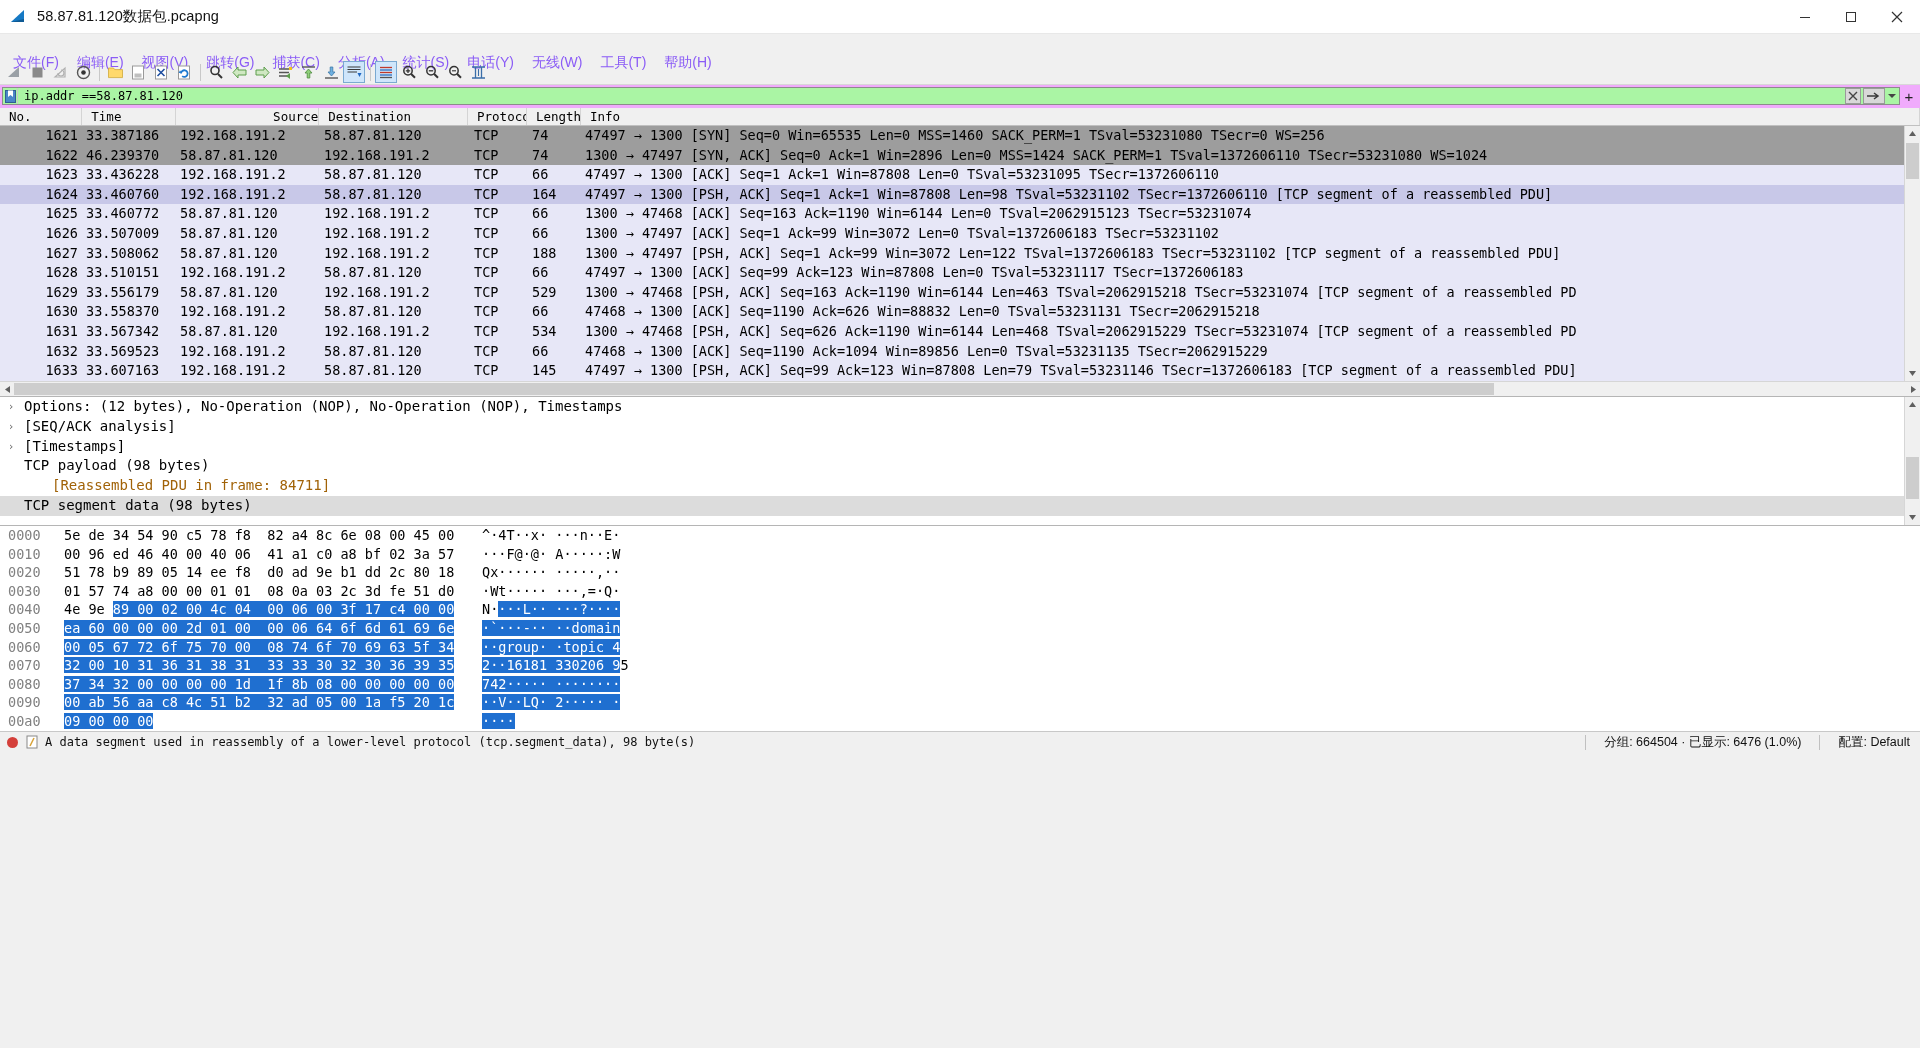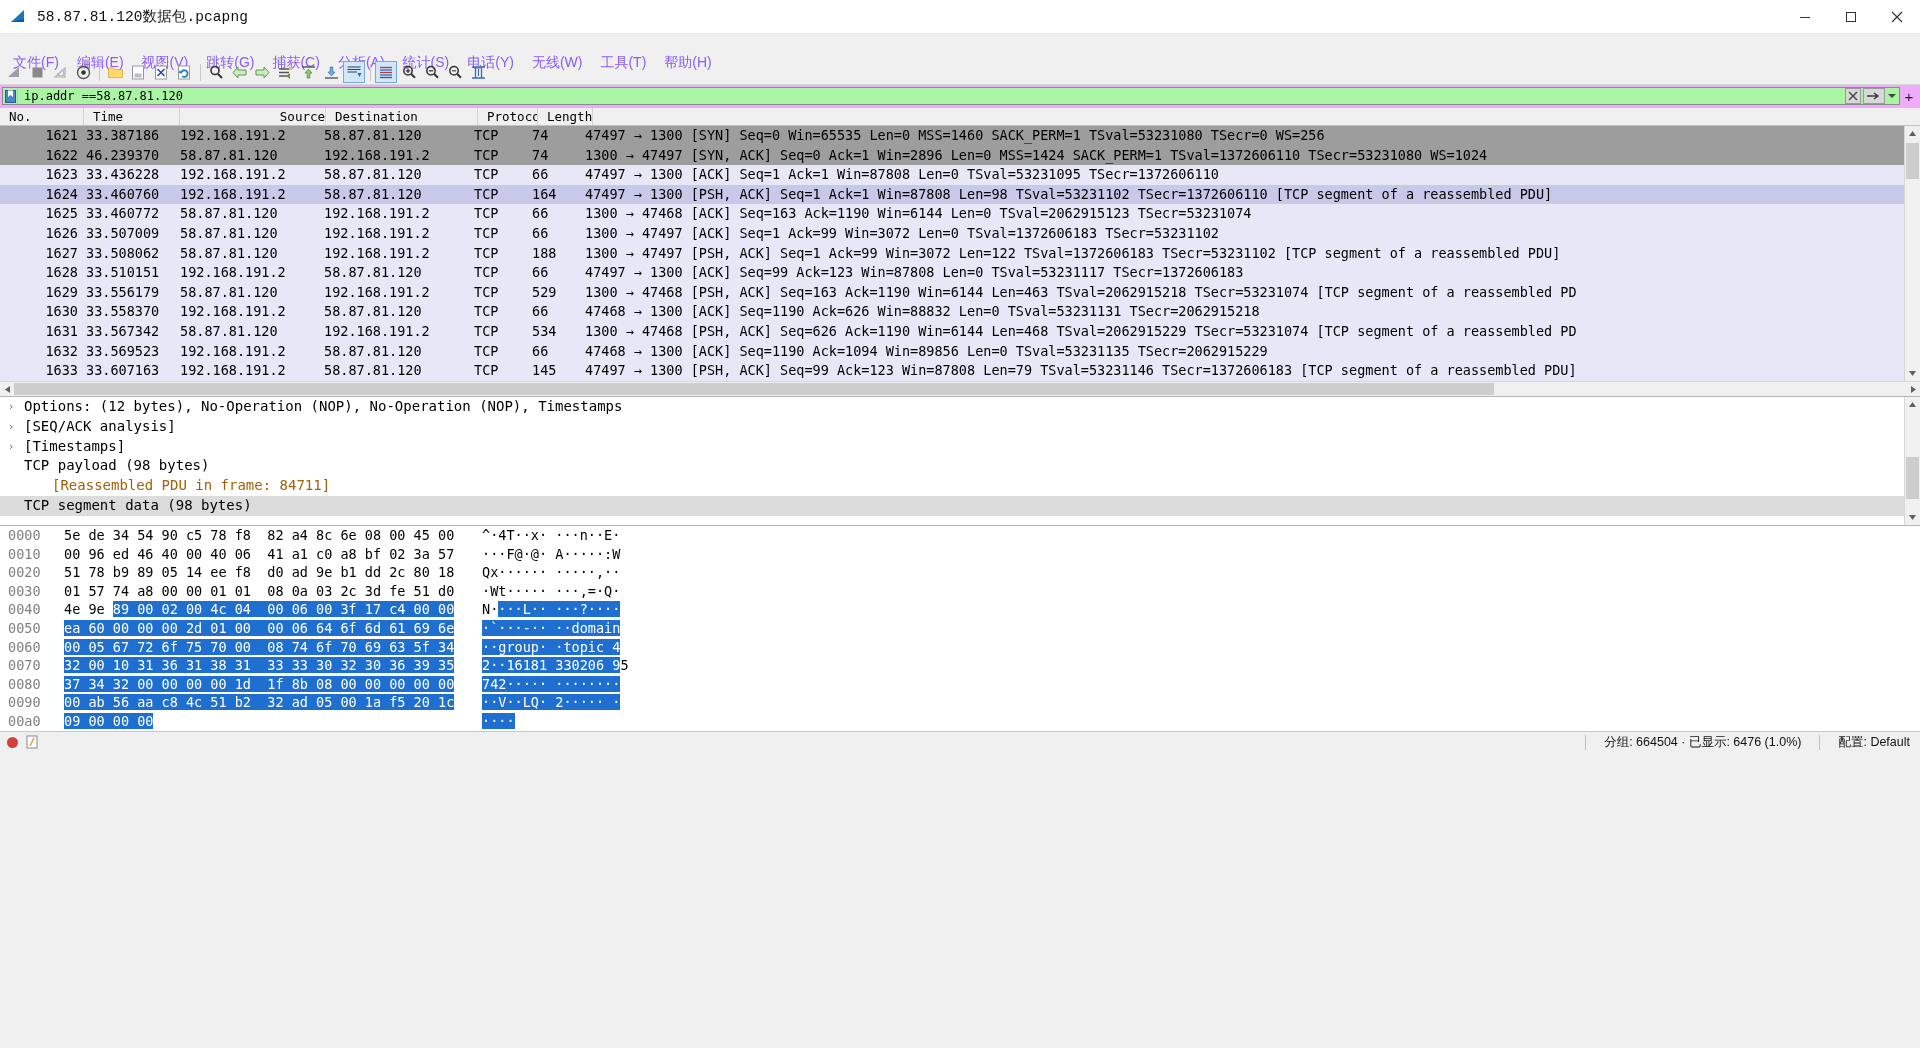--- a/index.html
+++ b/index.html
@@ -5,21 +5,21 @@
   html,body{margin:0;padding:0;}
   body{
     width:1920px;height:1048px;overflow:hidden;
     background:#f0f0f0;
     font-family:"Liberation Sans", sans-serif;
     font-size:13px;color:#000;
   }
   
   .titlebar{
     height:33px;background:#ffffff;display:flex;align-items:center;
-    border-bottom:1px solid #e8e8e8;position:relative;font-family:Liberation Mono, monospace;
+    border-bottom:1px solid #e8e8e8;position:relative;
   }
   .tb-icon{width:20px;height:20px;margin-left:9px;margin-right:8px;position:relative;}
   .tb-icon svg{display:block;}
   .tb-title{font-size:14.5px;color:#111;letter-spacing:0.1px;}
   .tb-buttons{position:absolute;right:0;top:0;height:33px;display:flex;}
   .tb-btn{width:46px;height:33px;display:flex;align-items:center;justify-content:center;}
   
   .menubar{height:26px;background:#f0f0f0;display:flex;align-items:center;padding-left:4px;}
   .menu-item{padding:3px 9px;font-size:14px;color:#8b5cf6;white-space:nowrap;margin-top:31px;}
   
@@ -295,20 +295,21 @@
 </div>
 
 <div class="packet-list">
   <div class="plist-head" id="plist-head">
       <div class="cell" style="width: 74px;">No.</div>
       <div class="cell" style="width: 86px;">Time</div>
       <div class="cell" style="width: 136px; text-align: right;">Source</div>
       <div class="cell" style="width: 142px;">Destination</div>
       <div class="cell" style="width: 50px;">Protocol</div>
       <div class="cell" style="width: 45px;">Length</div>
+      <div class="cell" style="width: 1360px;">Info</div>
     </div>
   <div class="plist-body">
     <div id="plist-rows">
         <div class="prow grayrow">
           <div class="c c-no" style="width: 74px; min-width: 74px;">1621</div>
           <div class="c c-time" style="width: 86px; min-width: 86px;">33.387186</div>
           <div class="c c-source" style="width: 136px; min-width: 136px;">192.168.191.2</div>
           <div class="c c-destination" style="width: 142px; min-width: 142px;">58.87.81.120</div>
           <div class="c c-protocol" style="width: 50px; min-width: 50px;">TCP</div>
           <div class="c c-length" style="width: 45px; min-width: 45px;">74</div>
@@ -526,19 +527,20 @@
     <svg width="13" height="13" viewBox="0 0 13 13">
         <circle cx="6.5" cy="6.5" r="5.5" fill="#d43f3a"></circle>
       </svg>
   </div>
   <div class="sb-sec">
     <svg width="14" height="14" viewBox="0 0 14 14">
         <rect x="2" y="1" width="10" height="12" fill="#fff" stroke="#888"></rect>
         <path d="M9 3 L5 11" stroke="#d8a33a" stroke-width="1.6"></path>
       </svg>
   </div>
+  <div class="sb-text">A data segment used in reassembly of a lower-level protocol (tcp.segment_data), 98 byte(s)</div>
   <div class="sb-right">
     <div class="sb-div"></div>
     <div class="sb-cell">分组: 664504 · 已显示: 6476 (1.0%)</div>
     <div class="sb-div"></div>
     <div class="sb-cell">配置: Default</div>
   </div>
 </div>
 
 </body></html>

